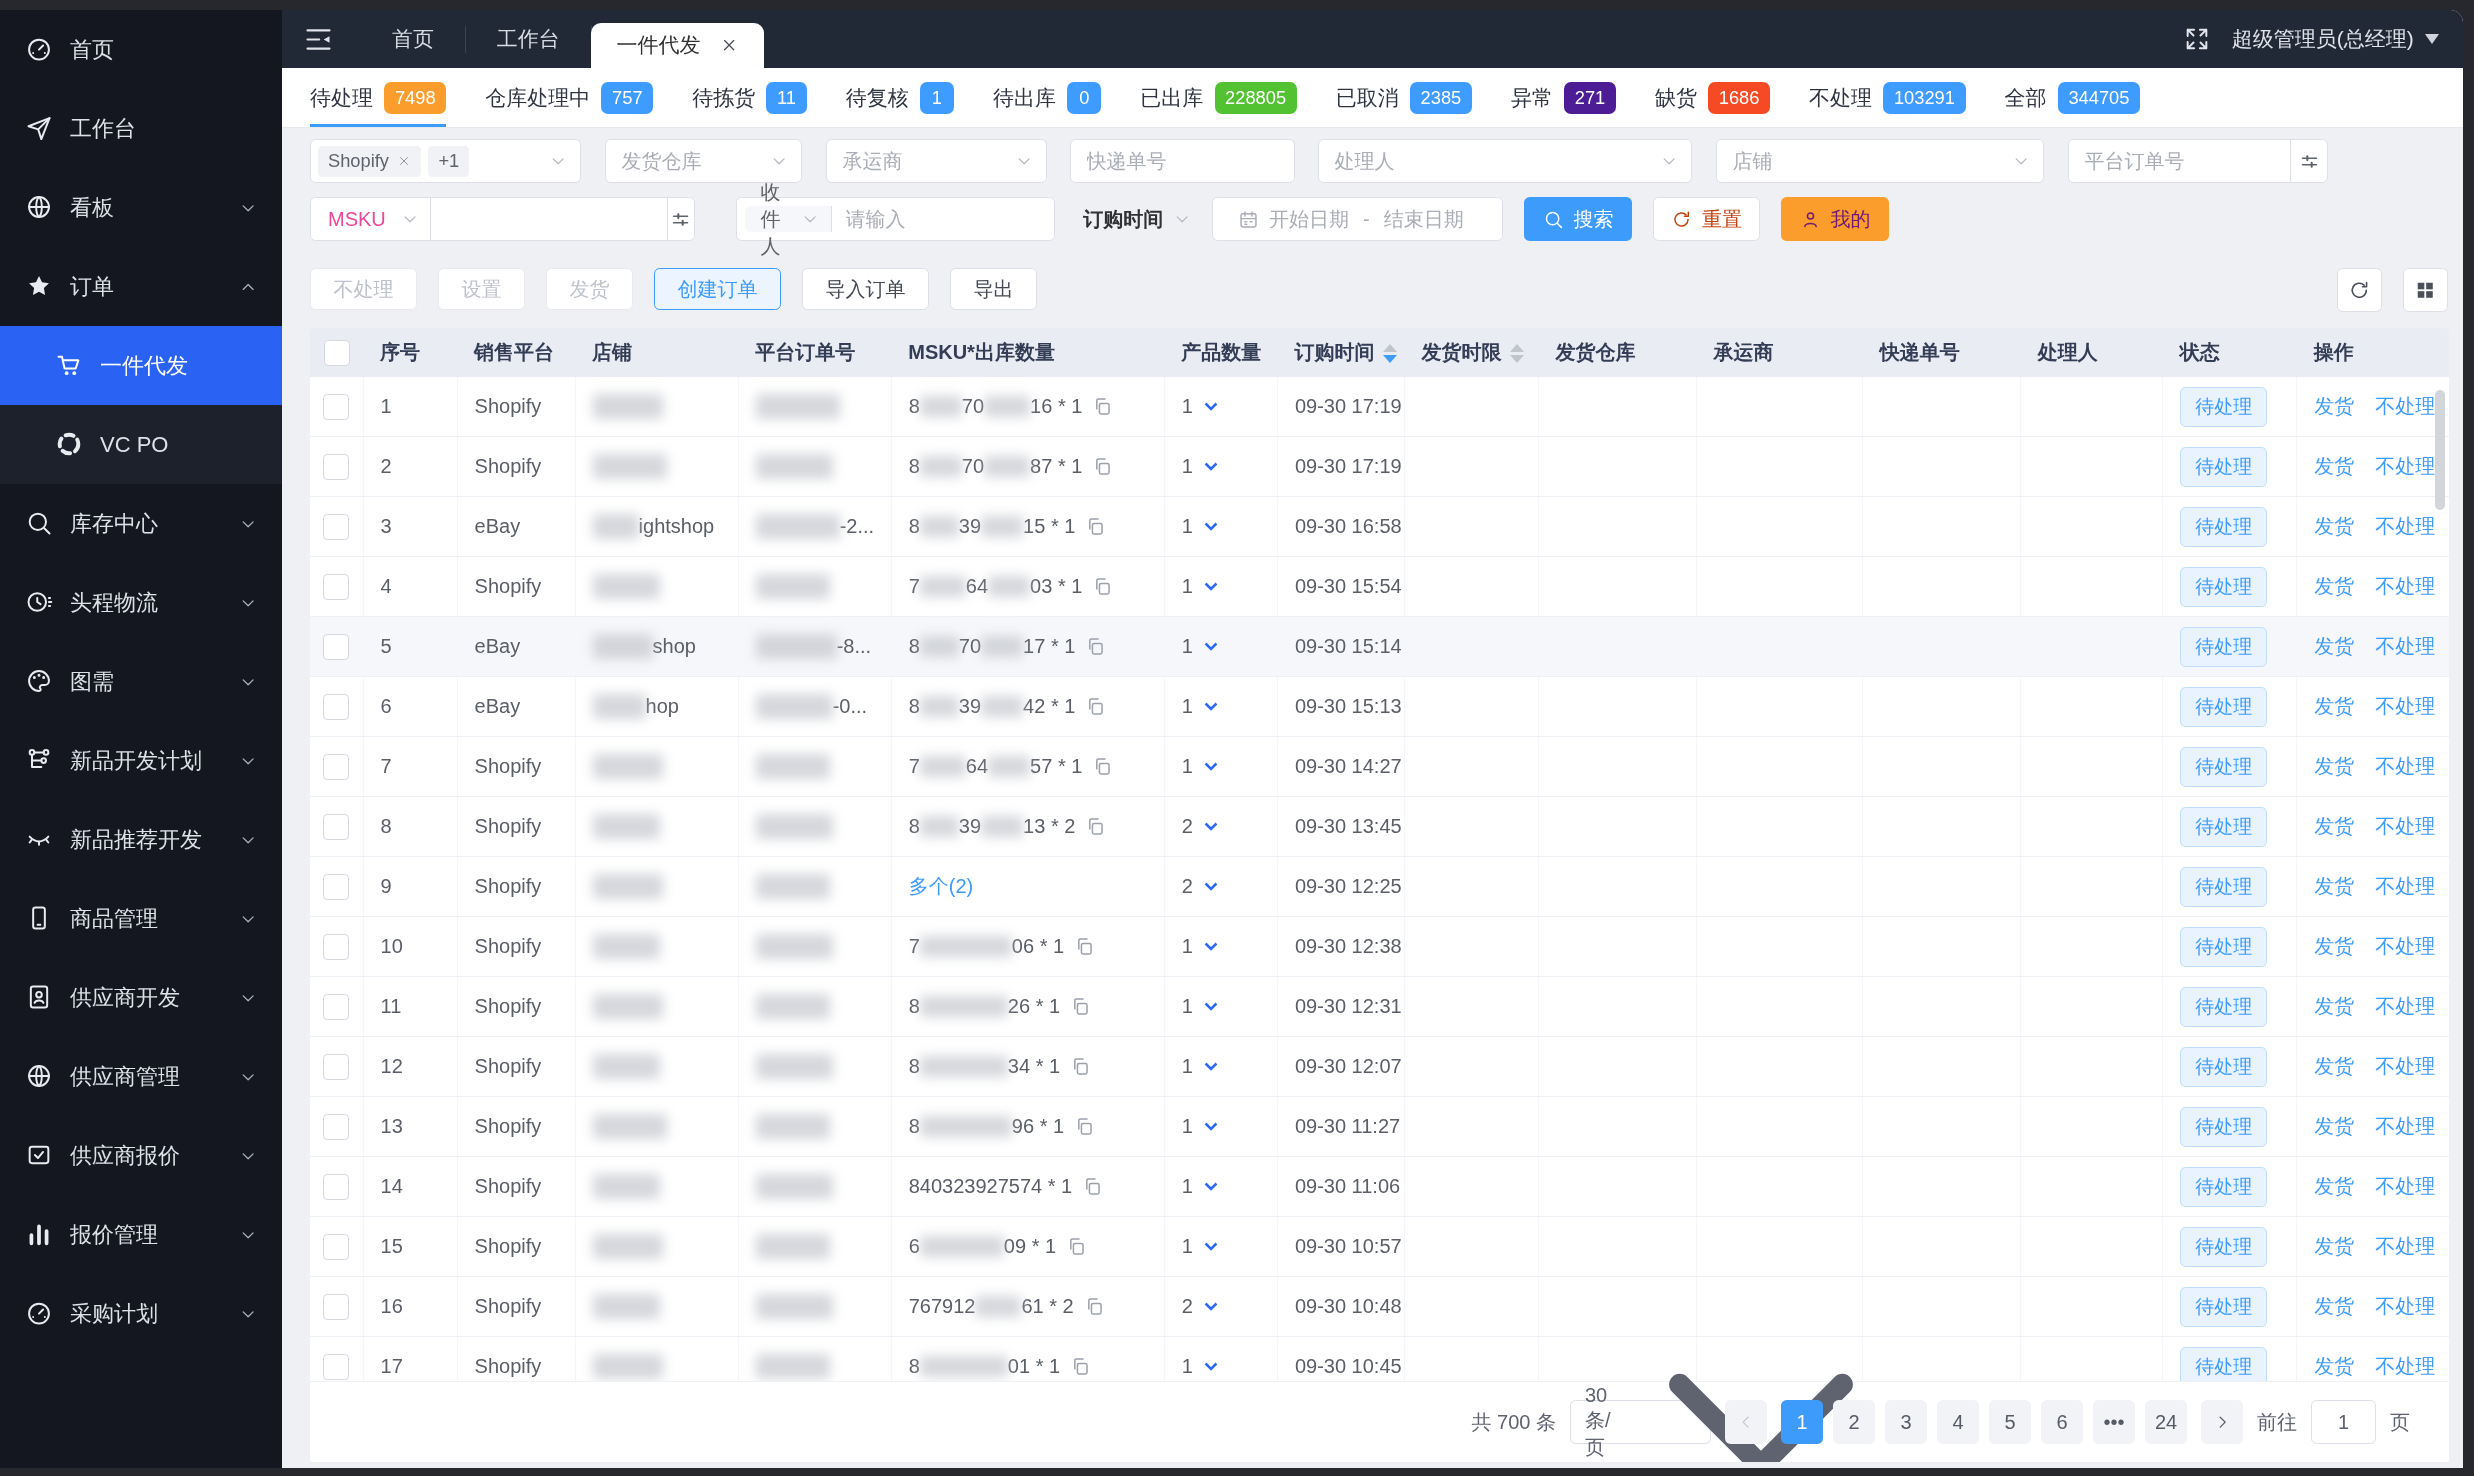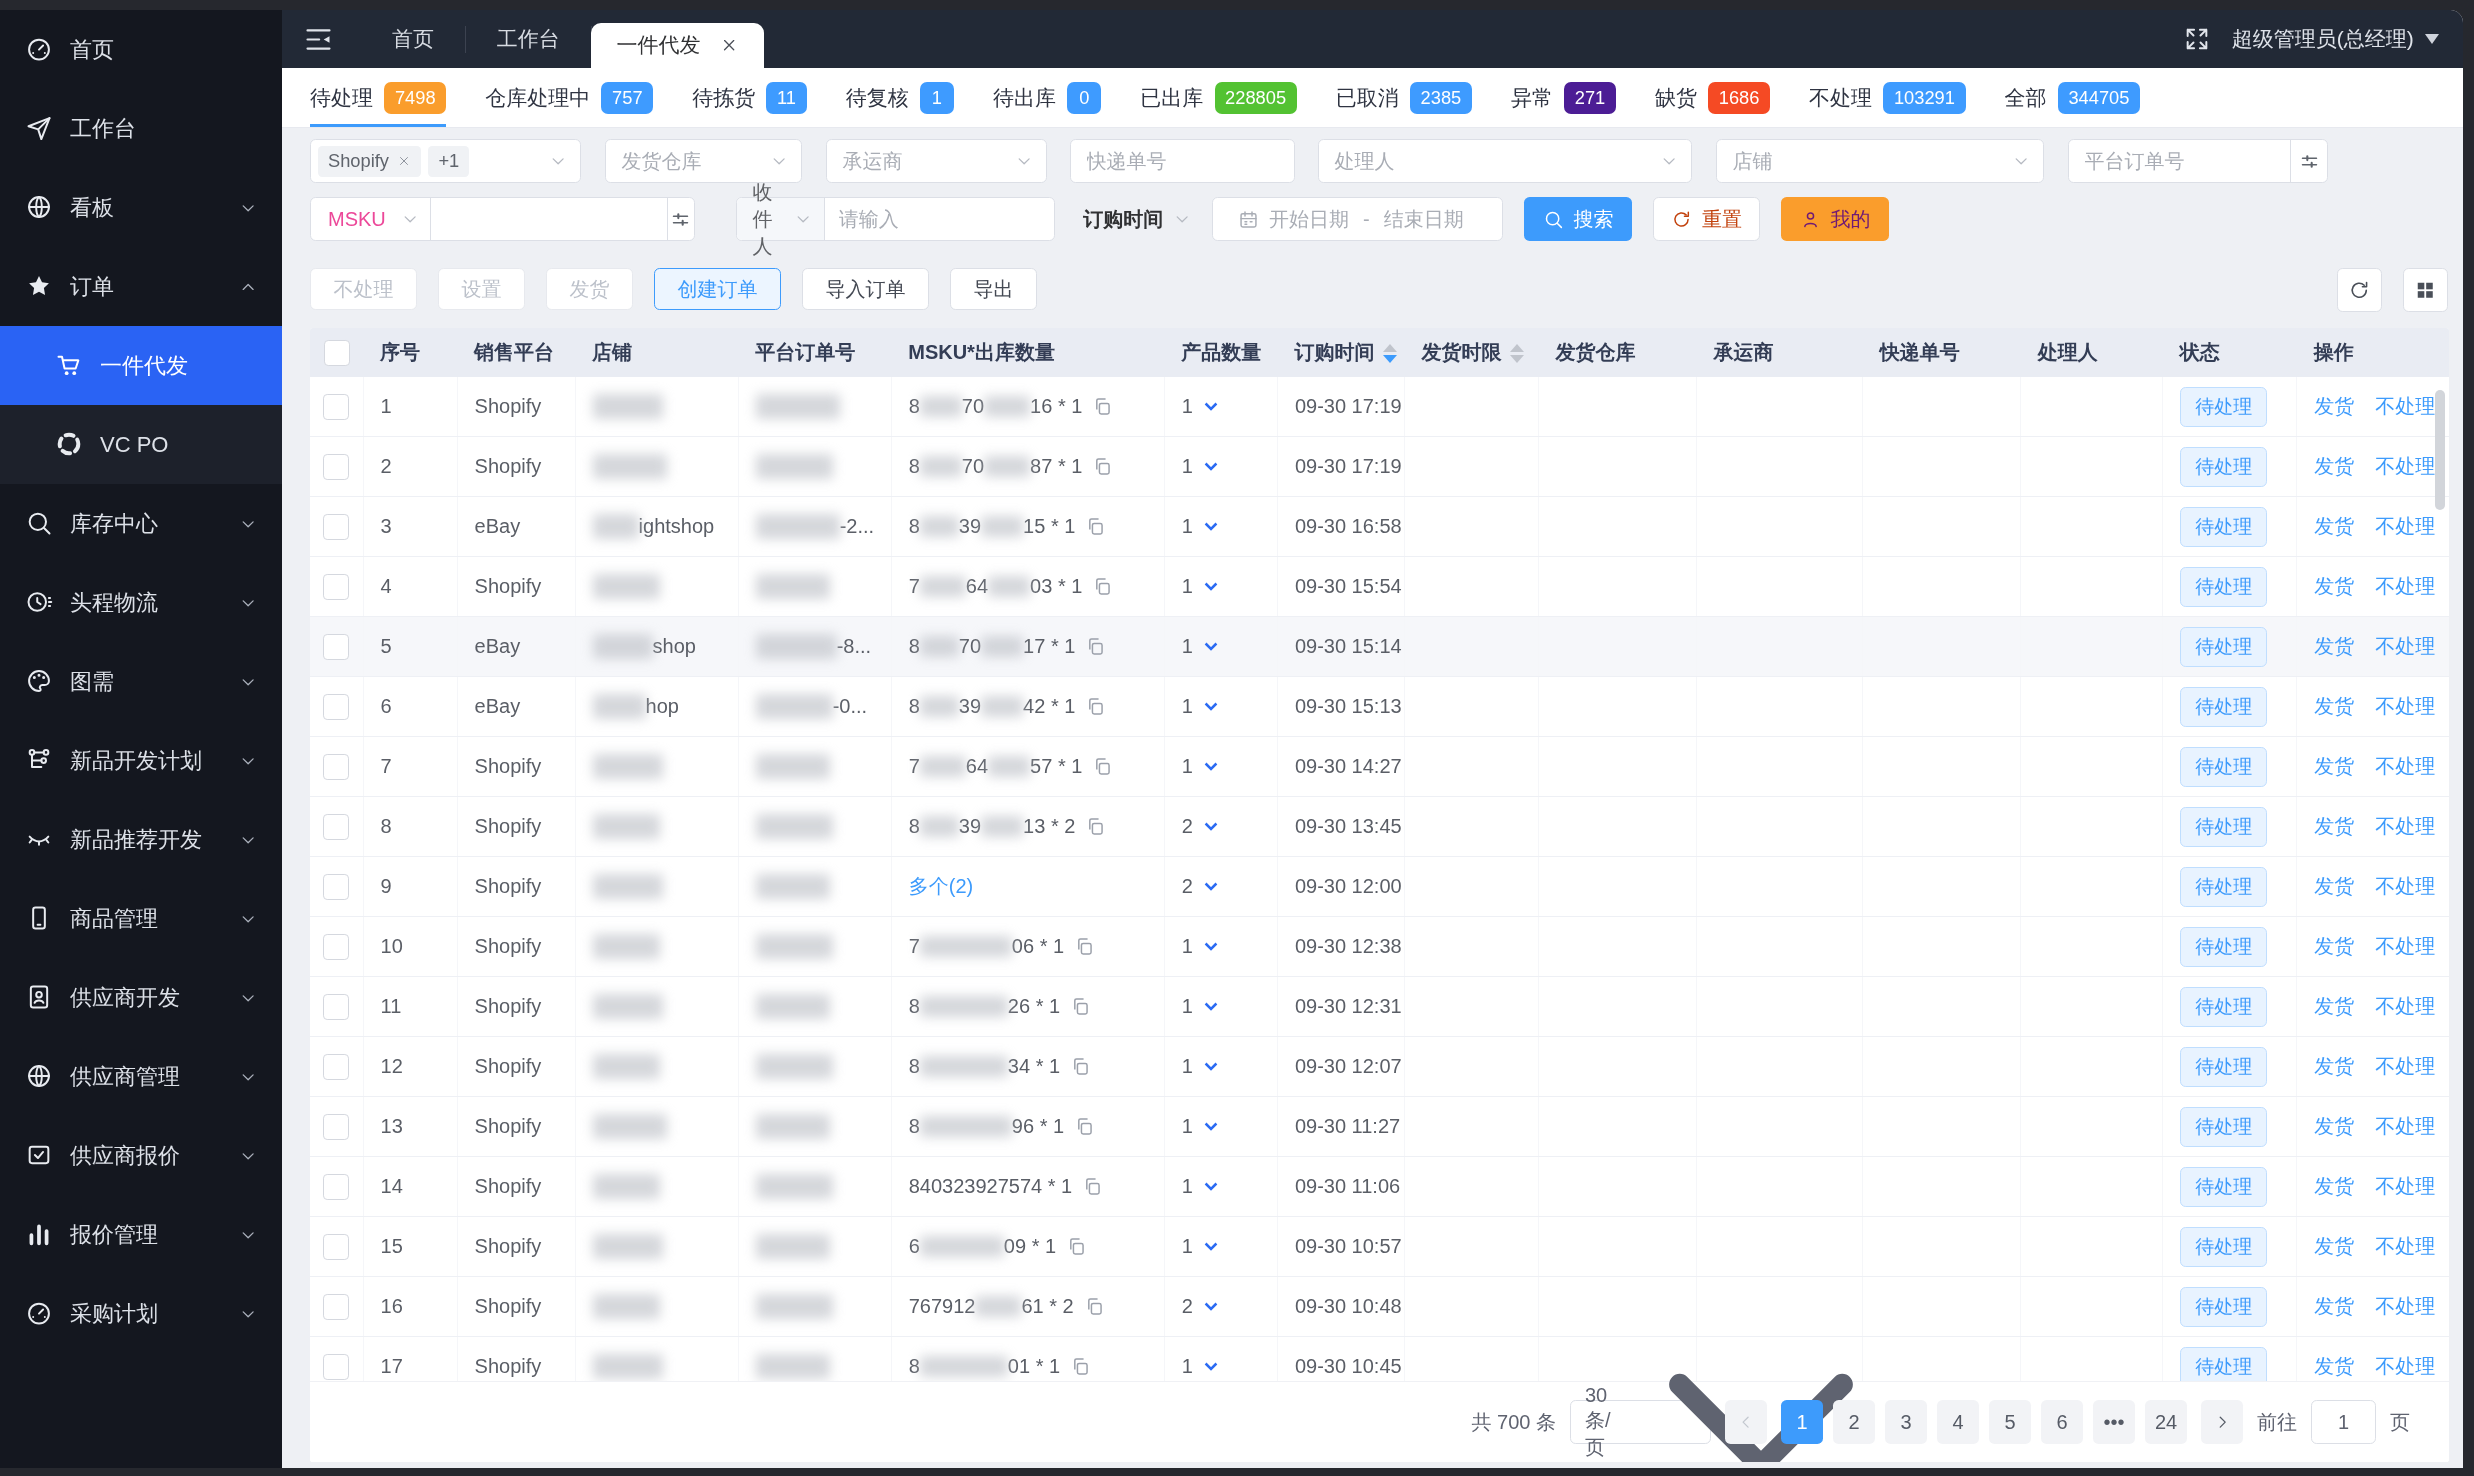--- a/index.html
+++ b/index.html
@@ -503,21 +503,21 @@
       <input style="margin-left: 12.7px;">
       <span class="adjust-slot">
         <span class="ico adjust-ic">
             <svg viewBox="0 0 24 24">
               <path d="M4 8.2h16M4 15.8h16"></path>
               <path d="M9.5 6v4.4M14.5 13.6V18" stroke-width="2.4"></path>
             </svg>
           </span>
       </span>
     </div>
-    <div class="ctrl" style="left:454px;top:187px;width:319px;padding:0;">
+    <div class="ctrl" style="left:454px;top:187px;width:319px;padding:8px;">
       <span class="subtle" style="display:flex;align-items:center;height:100%;padding:0 11.3px 0 15.5px;border-right:0.7px solid #dcdfe6;border-radius:5.6px 0 0 5.6px;gap:10px;">
         <span>收件人</span>
         <span class="chev-slot ico chev" style="margin:0;">
             <svg viewBox="0 0 24 24">
               <path d="M5.5 9l6.5 6.5L18.5 9"></path>
             </svg>
           </span>
       </span>
       <input style="margin-left: 14px;" placeholder="请输入">
     </div>
@@ -853,21 +853,21 @@
               <td>9</td>
               <td>Shopify</td>
               <td><span class="bb bb2" style="width: 70px;"></span></td>
               <td><span class="bb bb2" style="width: 74px;"></span></td>
               <td><span class="mlink">多个(2)</span></td>
               <td><span>2</span><span class="qty-chev">
                   <svg viewBox="0 0 24 24" style="stroke: currentcolor; fill: none; stroke-width: 3;">
                     <path d="M5.5 9l6.5 6.5L18.5 9"></path>
                   </svg>
                 </span></td>
-              <td>09-30 12:00</td>
+              <td>09-30 12:25</td>
               <td></td>
               <td></td>
               <td></td>
               <td></td>
               <td></td>
               <td><span class="pill">待处理</span></td>
               <td><a class="op">发货</a><a class="op">不处理</a></td>
             </tr>
             <tr>
               <td style="text-align: center; padding-left: 0px;"><span class="cb"></span></td>

